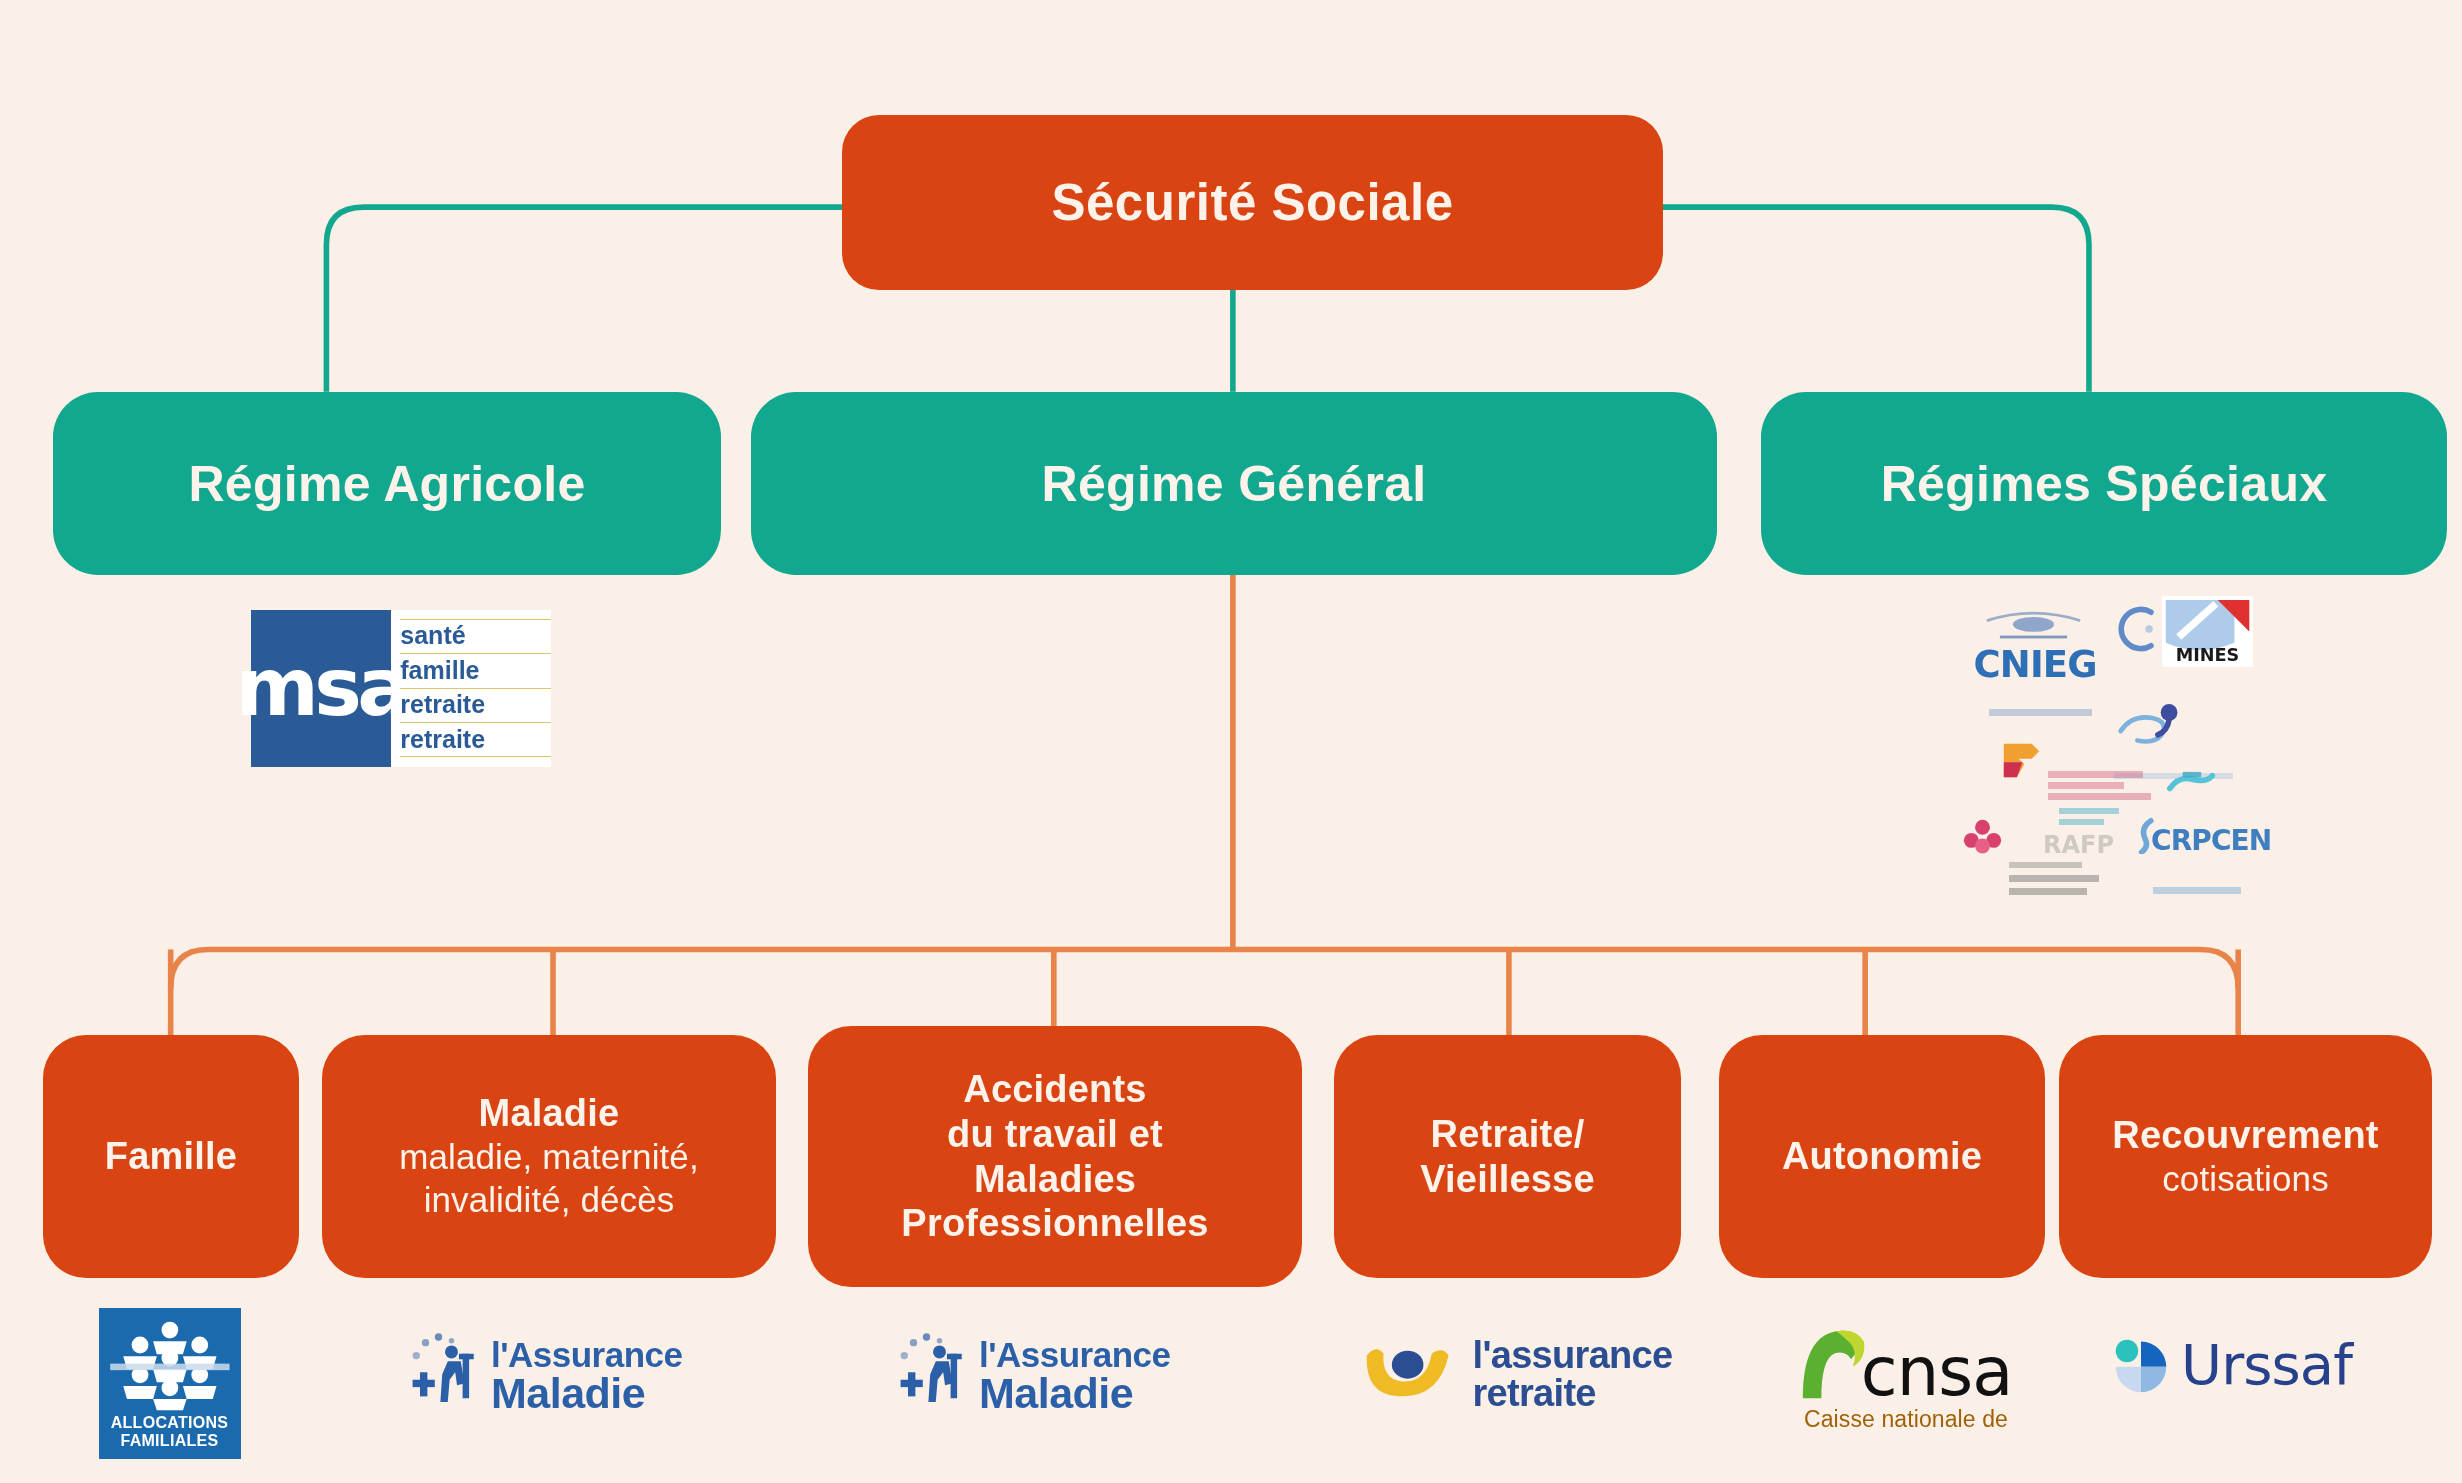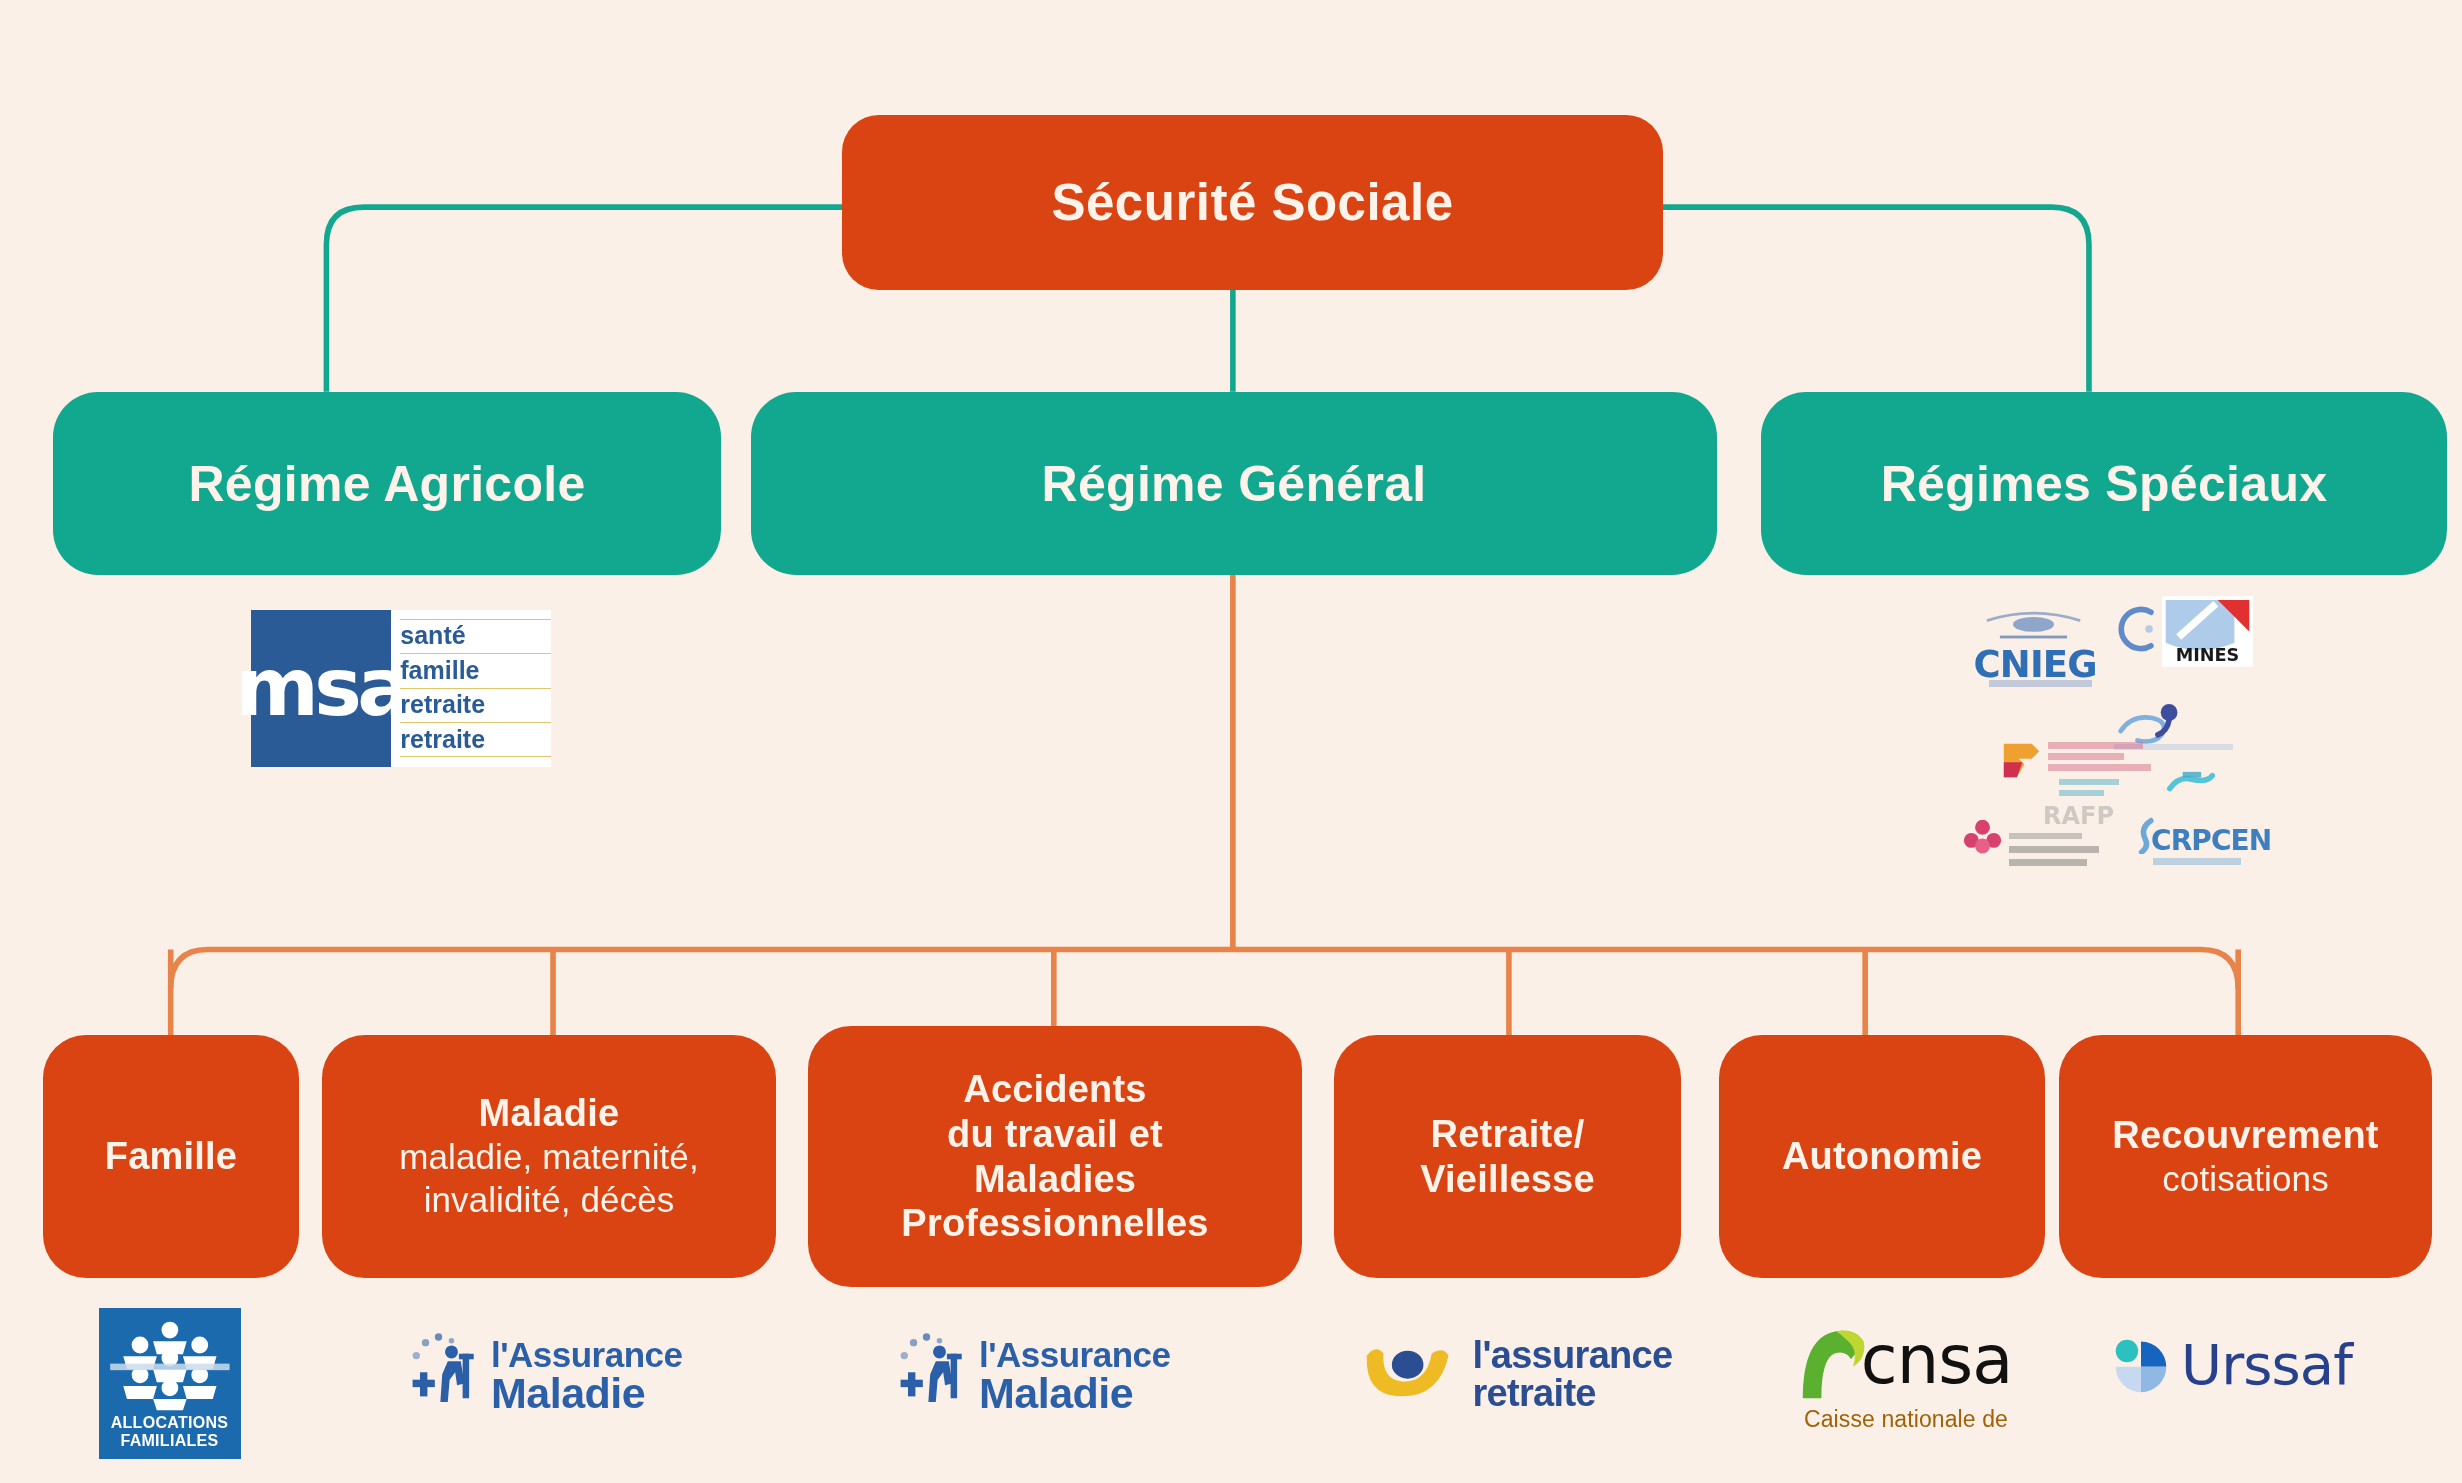--- a/index.html
+++ b/index.html
@@ -146,21 +146,21 @@
   .am-words .l2 { color: #2B5FA8; font-size: 43px; font-weight: bold; letter-spacing: -0.5px; }
 
   
   .ar { display: flex; align-items: center; gap: 13px; }
   .ar-words { display: flex; flex-direction: column; line-height: 1.0; }
   .ar-words .l1 { color: #2B4D92; font-size: 38px; font-weight: bold; letter-spacing: -0.7px; }
   .ar-words .l2 { color: #2B4D92; font-size: 38px; font-weight: bold; letter-spacing: -0.7px; }
 
   
   .cnsa { display: flex; flex-direction: column; align-items: center; }
-  .cnsa-top { display: flex; align-items: center; }
+  .cnsa-top { display: flex; align-items: flex-end; }
   .cnsa-word {
     color: #111111;
     font-size: 67px;
     font-weight: normal;
     font-family: "DejaVu Sans", sans-serif;
     letter-spacing: -0.9px;
     line-height: 0.82;
     margin-left: -5.6px;
   }
   .cnsa-l1 { color: #a16207; font-size: 23px; margin-top: 6.5px; letter-spacing: 0.1px; }
@@ -178,21 +178,21 @@
 
   
   .spec-cluster { position: absolute; z-index: 2; }
   .spec-logo { position: absolute; }
   .spec-text {
     color: #2F5FA0;
     font-weight: bold;
     font-family: "DejaVu Sans", sans-serif;
     white-space: nowrap;
   }
-  .faded { opacity: 0.45; }
+  .faded { opacity: 0.45; margin-top: 29px; }
 </style>
 </head>
 <body>
 
 <div id="canvas">
 
   <svg id="connectors" viewBox="0 0 2640 1590">
 
     <path d="M 1322 222 L 390 222 Q 350 222 350 262 L 350 420" fill="none" stroke="#12A78F" stroke-width="6"></path>
     <path d="M 1322 310 L 1322 420" fill="none" stroke="#12A78F" stroke-width="6"></path>

